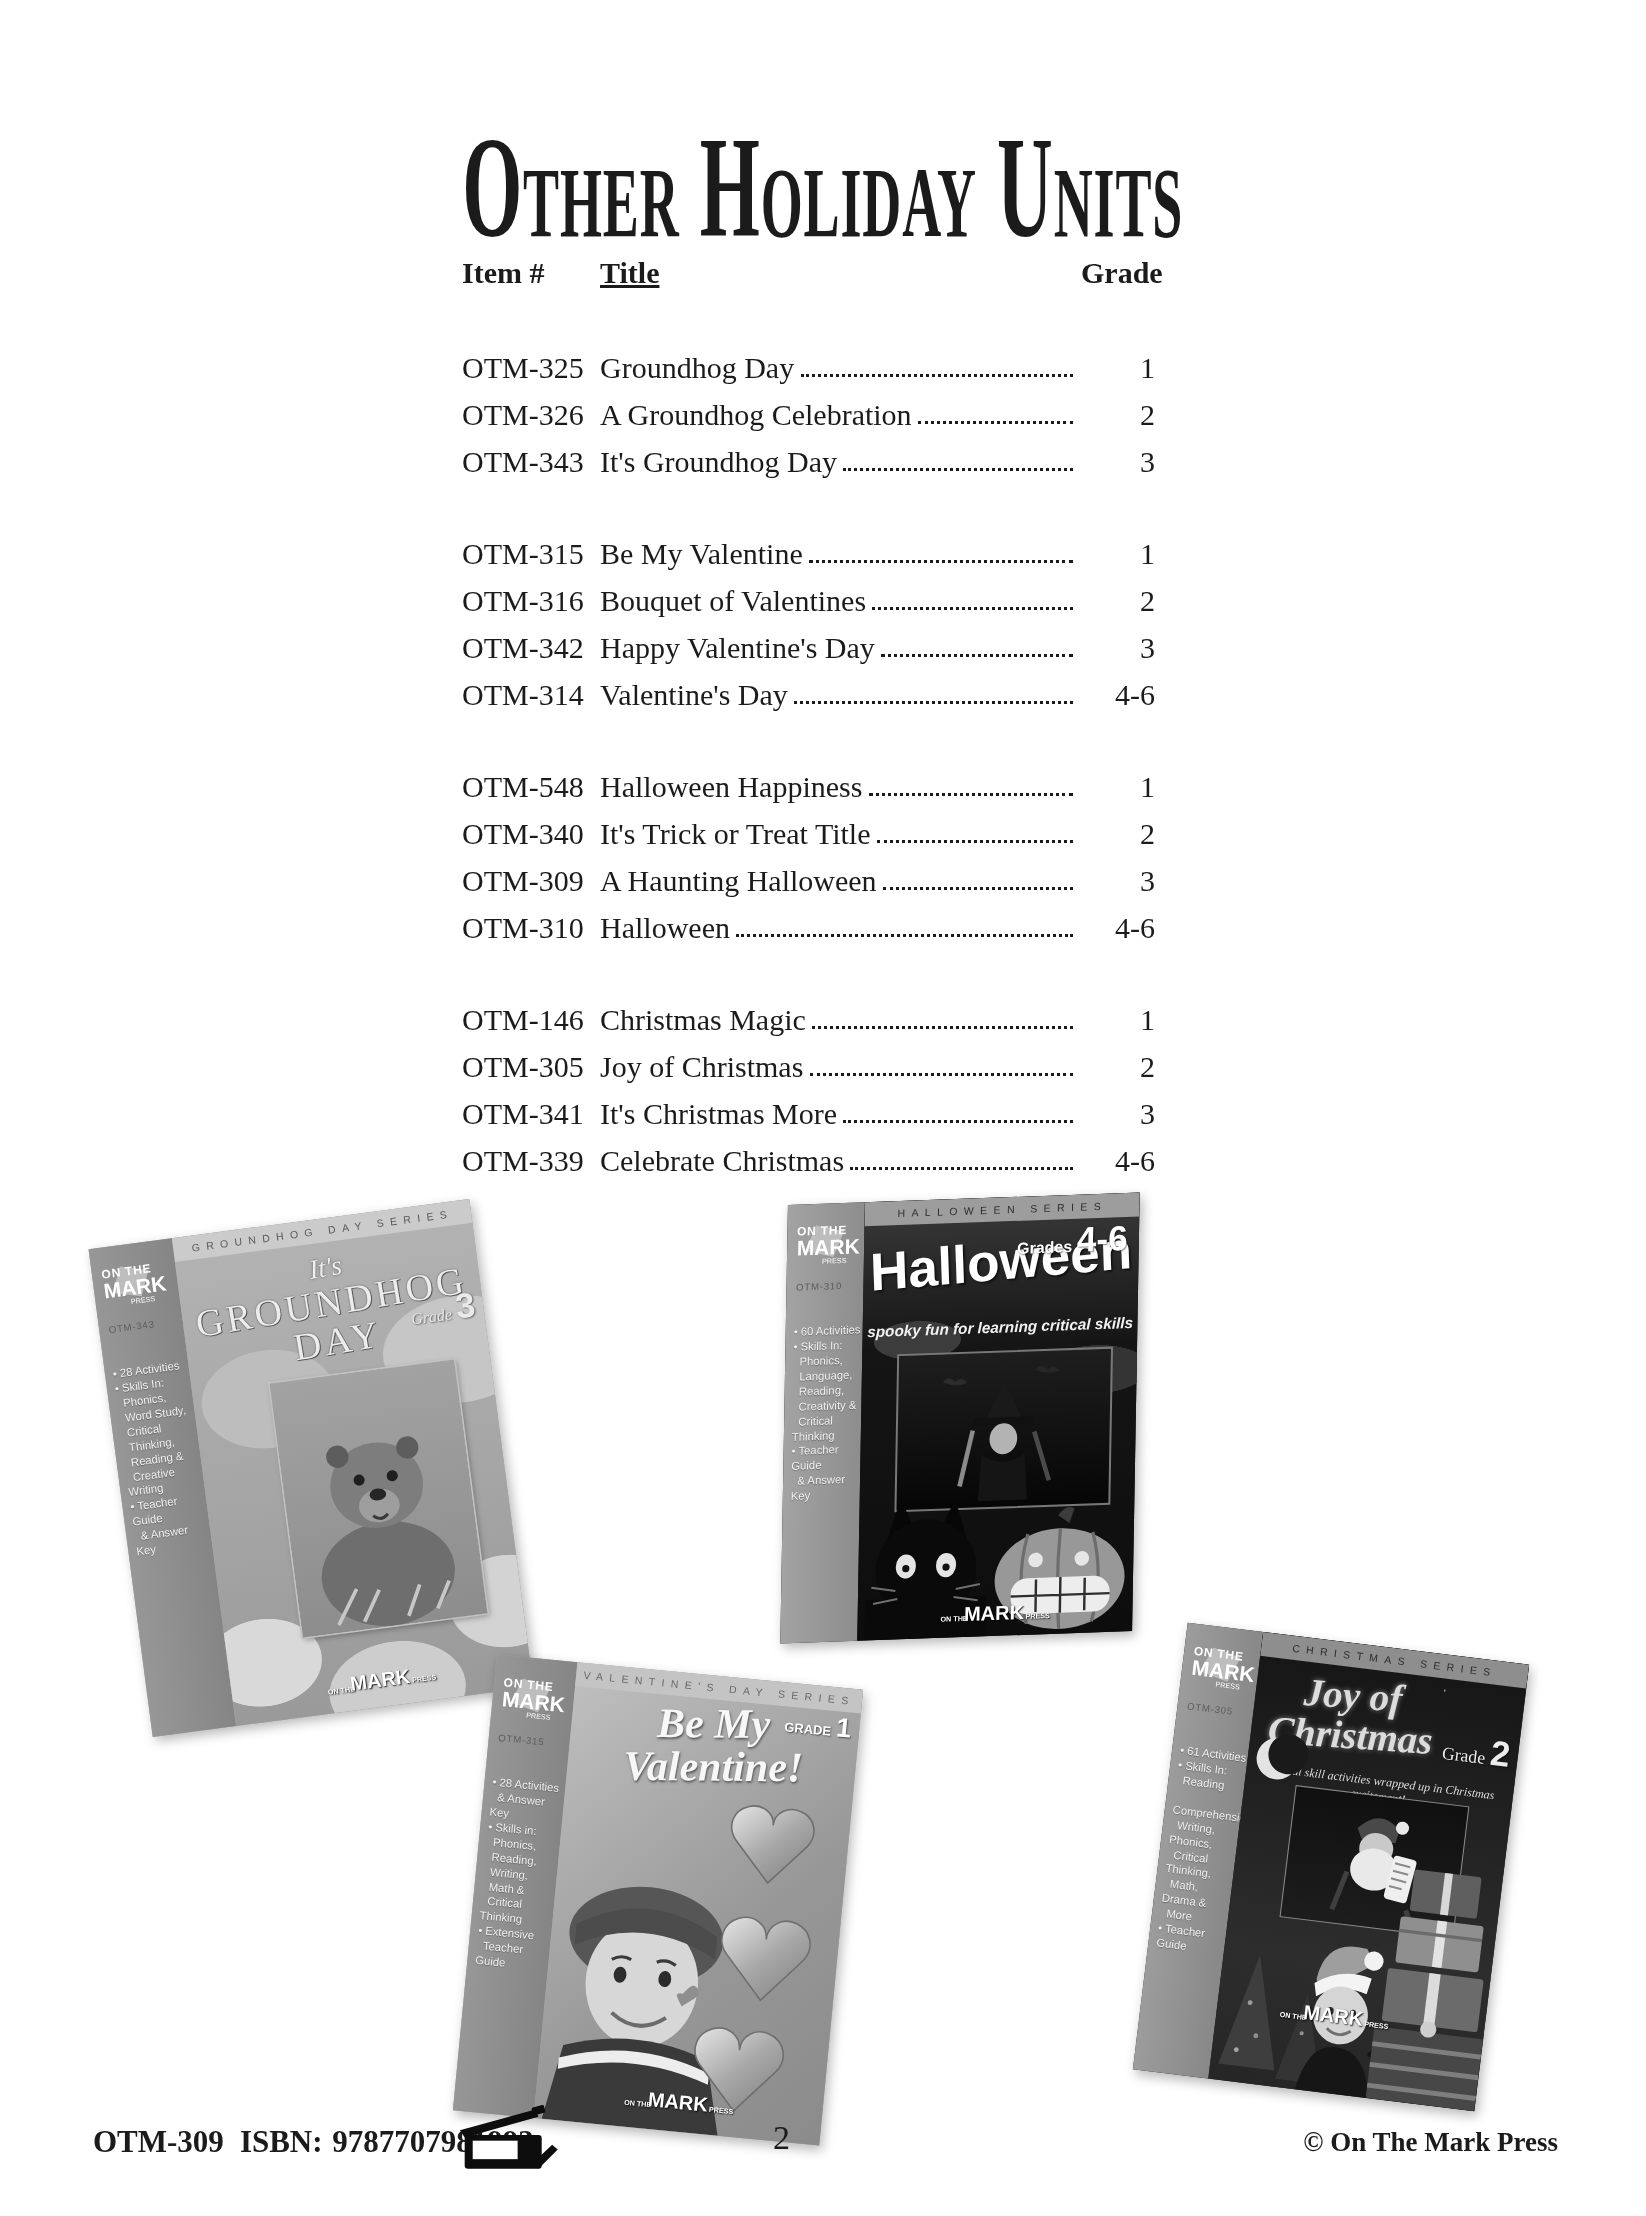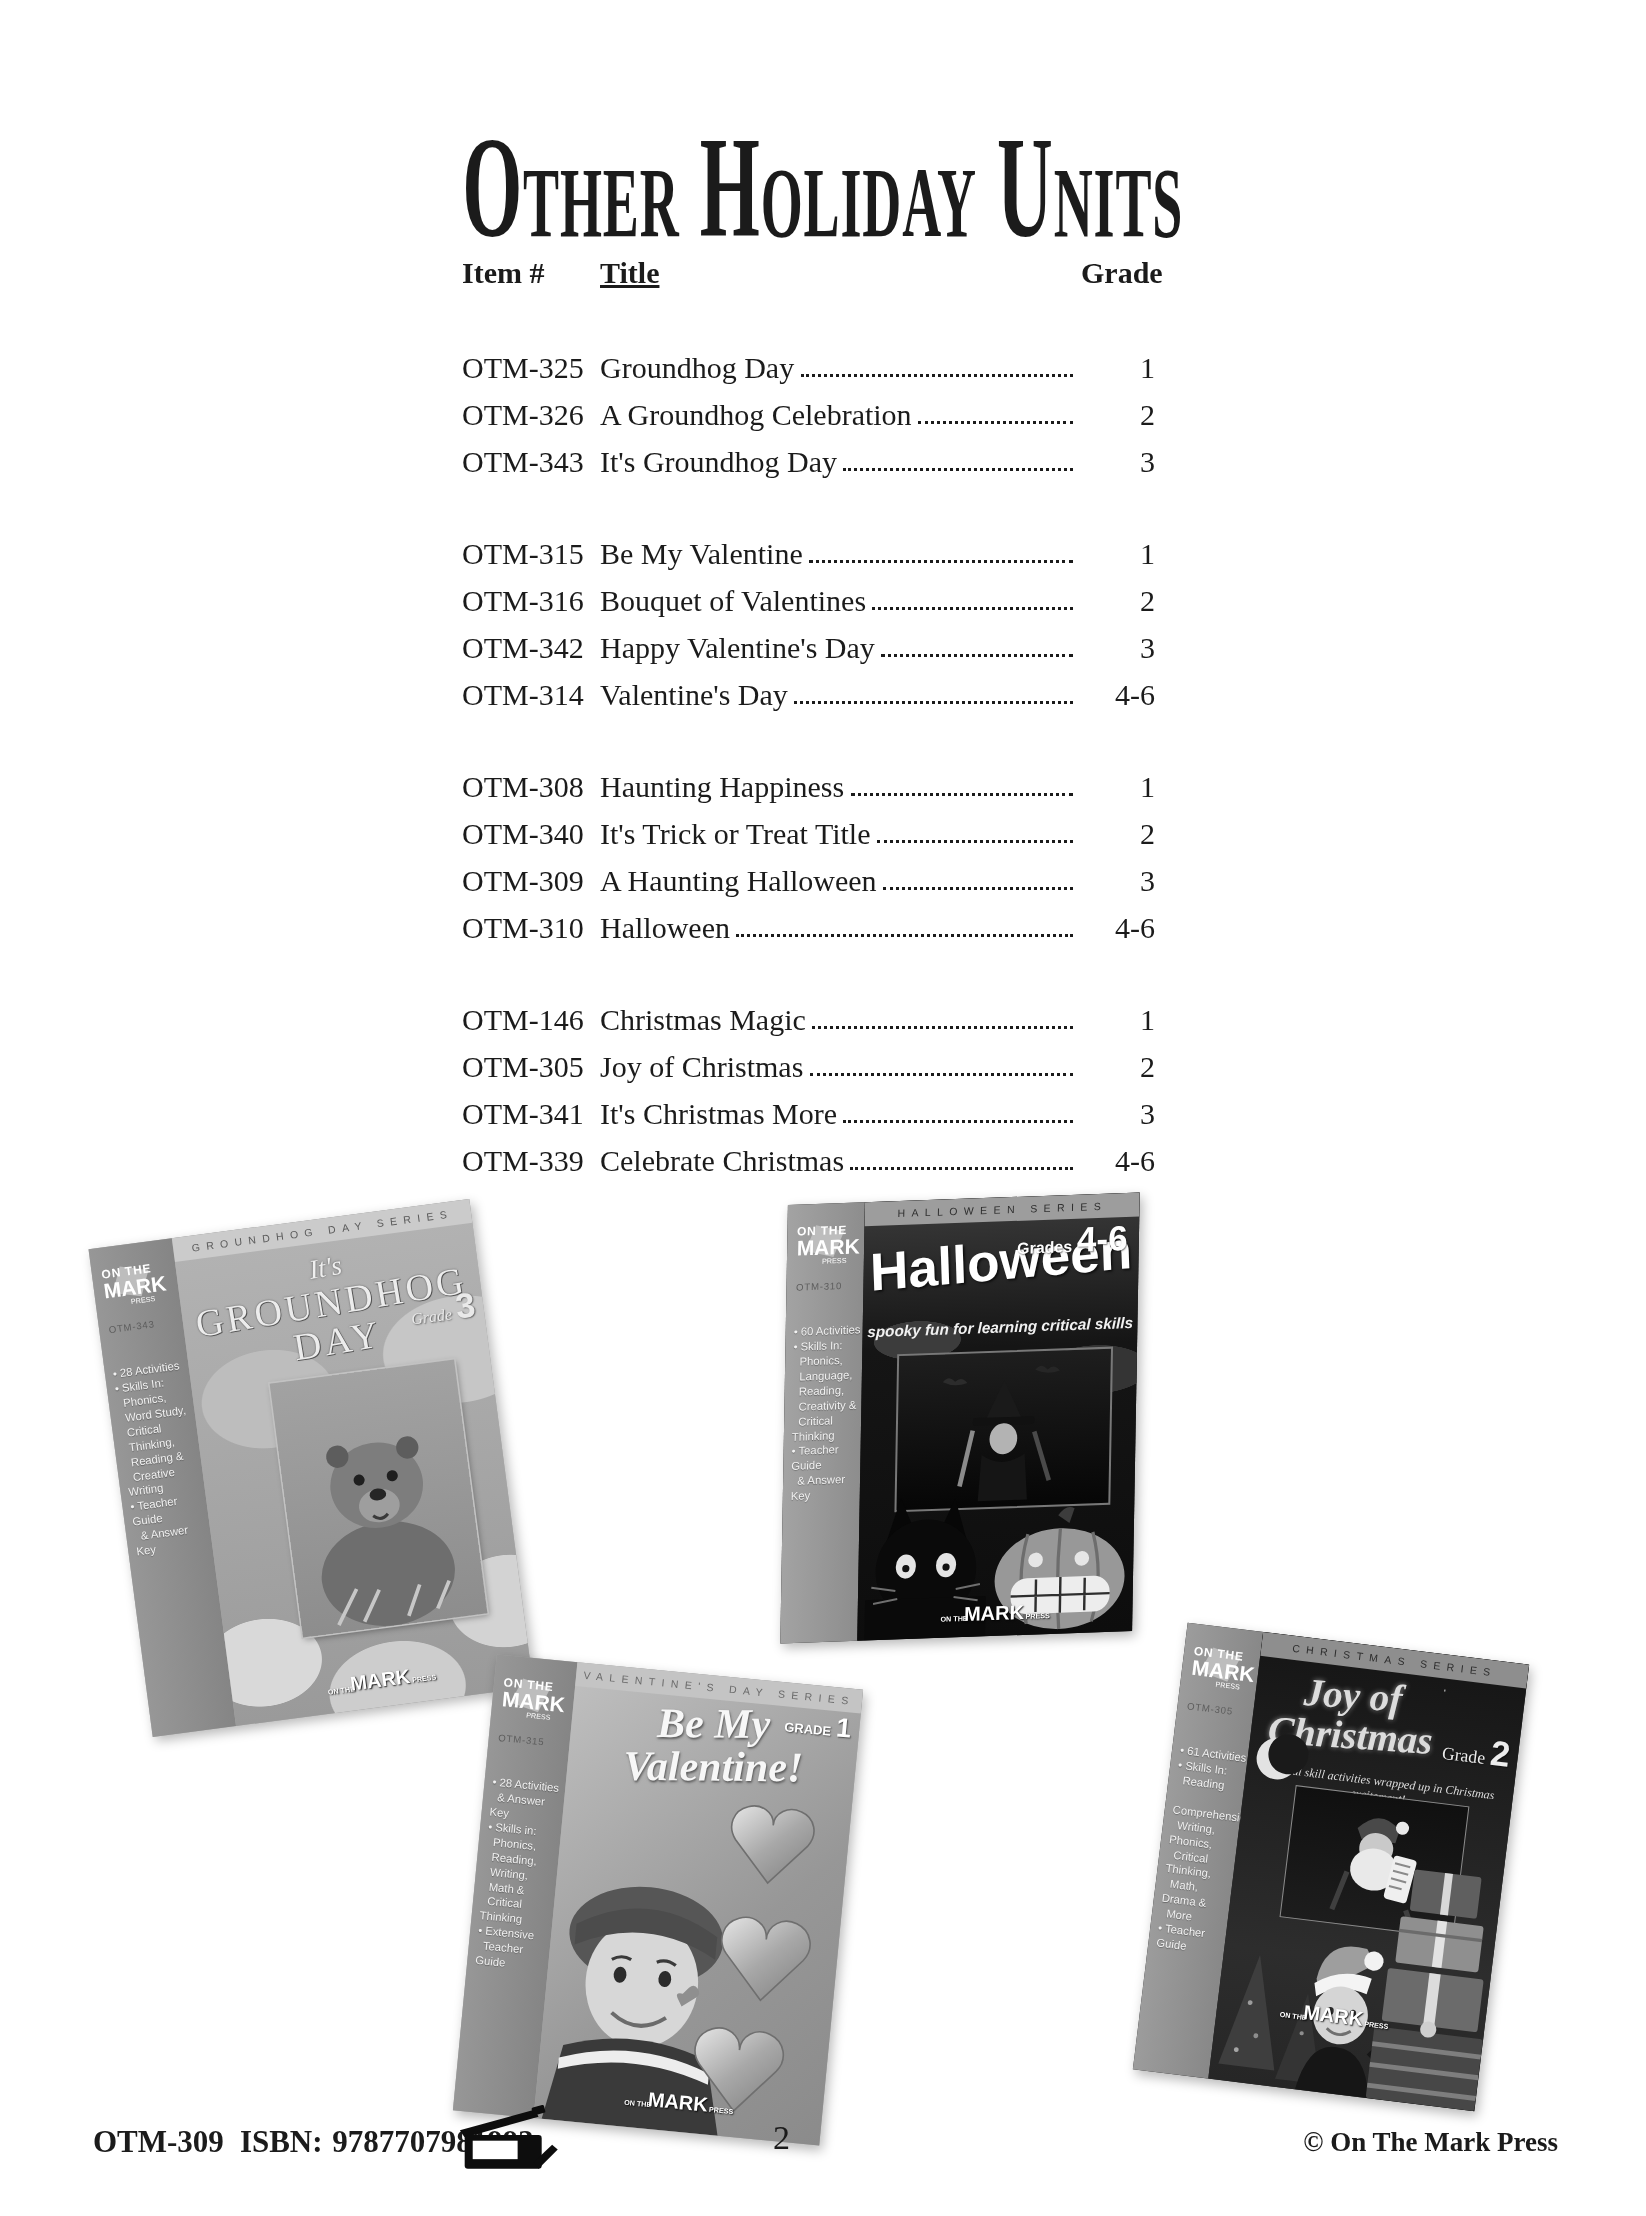--- a/index.html
+++ b/index.html
@@ -188,22 +188,22 @@
       <div class="toc-row">
           <span class="r-item">OTM-314</span>
           <span class="r-title">Valentine's Day</span>
           <span class="leader"></span>
           <span class="r-grade">4-6</span>
         </div>
     </div>
 
     <div class="toc-group">
       <div class="toc-row">
-          <span class="r-item">OTM-308</span>
-          <span class="r-title">Haunting Happiness</span>
+          <span class="r-item">OTM-548</span>
+          <span class="r-title">Halloween Happiness</span>
           <span class="leader"></span>
           <span class="r-grade">1</span>
         </div>
       <div class="toc-row">
           <span class="r-item">OTM-340</span>
           <span class="r-title">It's Trick or Treat Title</span>
           <span class="leader"></span>
           <span class="r-grade">2</span>
         </div>
       <div class="toc-row">

